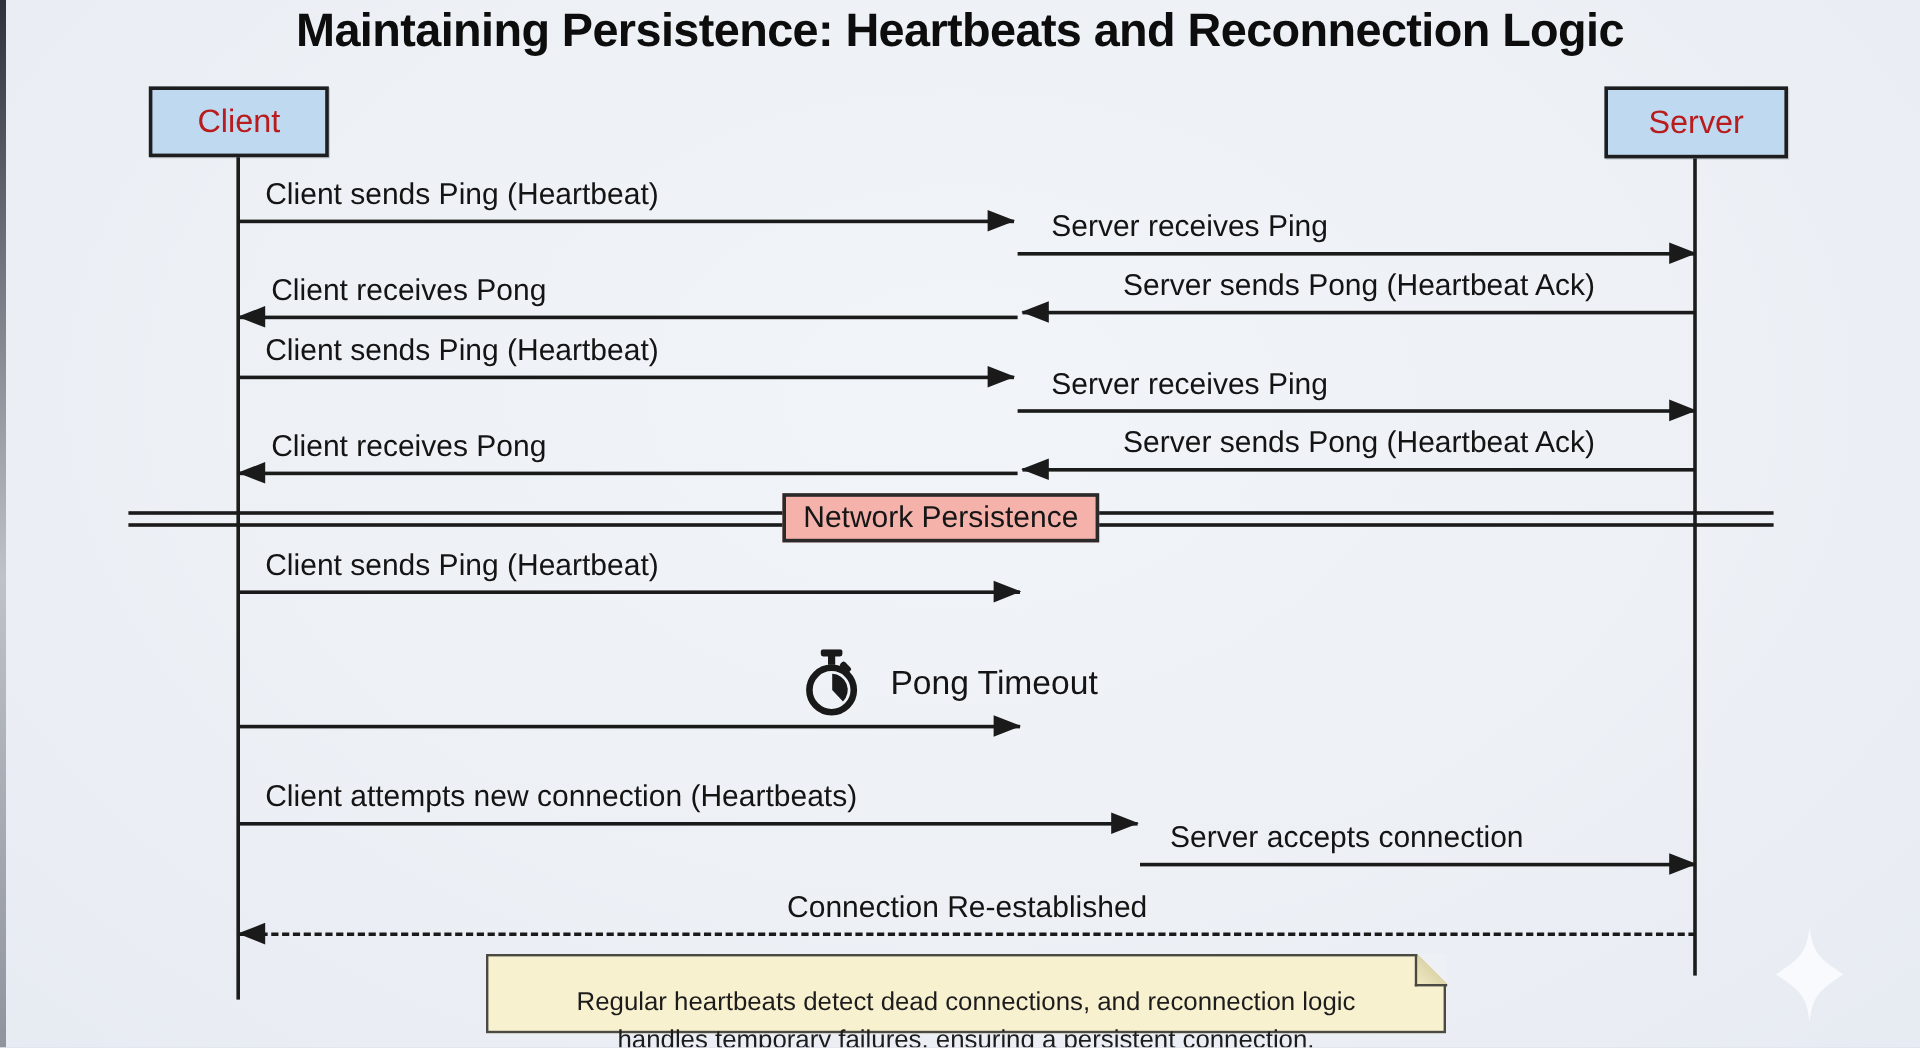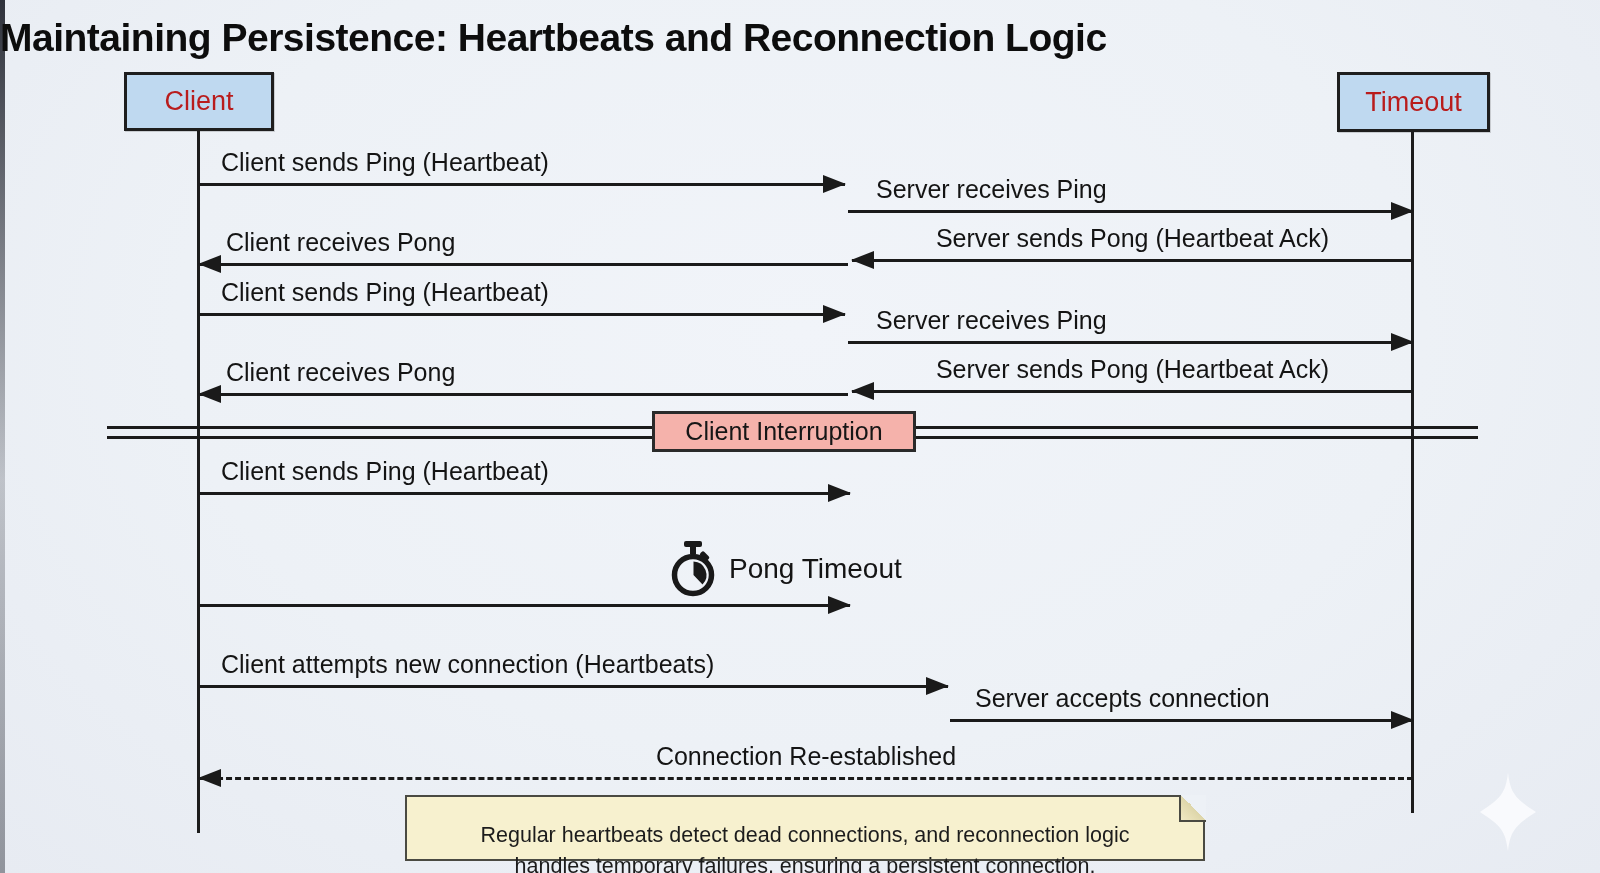--- a/index.html
+++ b/index.html
@@ -5,21 +5,21 @@
   html,body { margin:0; padding:0; background:#dfe4ec; }
   #canvas {
     position:relative; width:1600px; height:873px; overflow:hidden;
     background: radial-gradient(ellipse at 50% 38%, #f1f4f9 0%, #edf1f6 55%, #e7ebf2 100%);
     font-family:"Liberation Sans", sans-serif; color:#161616;
   }
   
   .edge-artifact { position:absolute; left:0; top:0; width:5px; height:100%;
     background:linear-gradient(180deg, rgba(14,17,27,.85), rgba(14,17,27,.2) 55%, rgba(14,17,27,.4)); }
 
-  .title { position:absolute; top:16px; left:0; width:100%; 
+  .title { position:absolute; top:4px; left:0; width:100%; text-align:center;
     font-size:39px; font-weight:800; letter-spacing:-.5px; color:#0d0d0d; }
 
   .actor { position:absolute; box-sizing:border-box; border:3px solid #1e1e1e; background:#bfd9f0;
     display:flex; align-items:center; justify-content:center; font-size:27px; color:#b91c1c;
     box-shadow:1px 1px 0 rgba(0,0,0,.15); }
   .actor.client { left:124px; top:72px; width:150px; height:59px; }
   .actor.server { left:1337px; top:72px; width:153px; height:60px; }
 
   .lifeline { position:absolute; width:3px; background:#1c1c1c; }
   .lifeline.client { left:197px; top:131px; height:702px; }
@@ -35,21 +35,21 @@
     border:9px solid transparent; border-right:0; border-left:23px solid #1a1a1a; }
   .arr-l::after { content:""; position:absolute; left:-1px; top:-11px; width:0; height:0;
     border:9px solid transparent; border-left:0; border-right:23px solid #1a1a1a; }
 
   .divider-line { position:absolute; left:107px; top:426px; width:1371px; height:7px;
     border-top:3px solid #1b1b1b; border-bottom:3px solid #1b1b1b; }
   .divider-box { position:absolute; left:652px; top:411px; width:264px; height:41px; box-sizing:border-box;
     background:#f5b2ab; border:3px solid #2a2a2a; display:flex; align-items:center; justify-content:center;
     font-size:25px; color:#161616; }
 
-  .timeout { position:absolute; left:670px; top:541px; display:flex; align-items:center; gap:13px; }
+  .timeout { position:absolute; left:670px; top:541px; display:flex; align-items:center; gap:26px; }
   .timeout-label { font-size:28px; color:#141414; }
 
   .note { position:absolute; left:405px; top:795px; width:800px; height:66px; box-sizing:border-box;
     background:#f7f1cf; border:2.5px solid #4a4a42; text-align:center; padding-top:23px;
     font-size:21.5px; line-height:1.42; color:#1c1c1c; }
   .note-fold { position:absolute; top:-2.5px; right:-2.5px; width:27px; height:27px;
     background:linear-gradient(225deg, #edf1f6 50%, #ddd5a9 50%, #f0e9c3 100%);
     border-bottom:2px solid #4a4a42; border-left:2px solid #4a4a42; box-sizing:border-box; }
 
   .watermark { position:absolute; left:1480px; top:773px; opacity:.92; }
@@ -60,21 +60,21 @@
 <div id="canvas">
 
   <div class="edge-artifact"></div>
 
   <div class="title">Maintaining Persistence: Heartbeats and Reconnection Logic</div>
 
   <div class="actor client">
     <span>Client</span>
   </div>
   <div class="actor server">
-    <span>Timeout</span>
+    <span>Server</span>
   </div>
 
   <div class="lifeline client"></div>
   <div class="lifeline server"></div>
 
   <div class="msg" style="left:199px; top:147px; width:646px;">
     <div class="msg-label" style="padding-left:22px;">Client sends Ping (Heartbeat)</div>
     <div class="msg-line arr-r"></div>
   </div>
   <div class="msg" style="left:848px; top:174px; width:565px;">
@@ -102,21 +102,21 @@
     <div class="msg-label lab-c">Server sends Pong (Heartbeat Ack)</div>
     <div class="msg-line arr-l"></div>
   </div>
   <div class="msg" style="left:199px; top:357px; width:649px;">
     <div class="msg-label" style="padding-left:27px;">Client receives Pong</div>
     <div class="msg-line arr-l"></div>
   </div>
 
   <div class="divider-line"></div>
   <div class="divider-box">
-    <span>Client Interruption</span>
+    <span>Network Persistence</span>
   </div>
 
   <div class="msg" style="left:199px; top:456px; width:651px;">
     <div class="msg-label" style="padding-left:22px;">Client sends Ping (Heartbeat)</div>
     <div class="msg-line arr-r"></div>
   </div>
 
   <div class="timeout">
     <svg class="timeout-icon" width="46" height="56" viewBox="0 0 46 56">
       <rect x="14" y="0" width="18" height="6" rx="2" fill="#191919"></rect>

